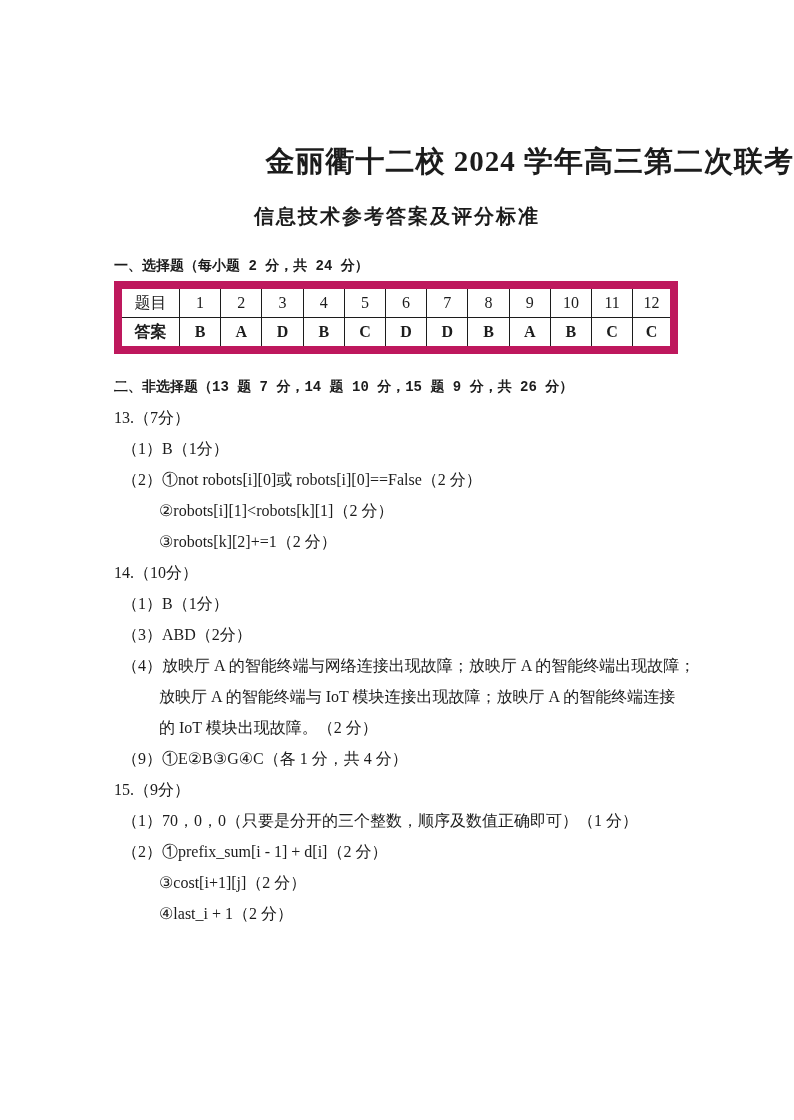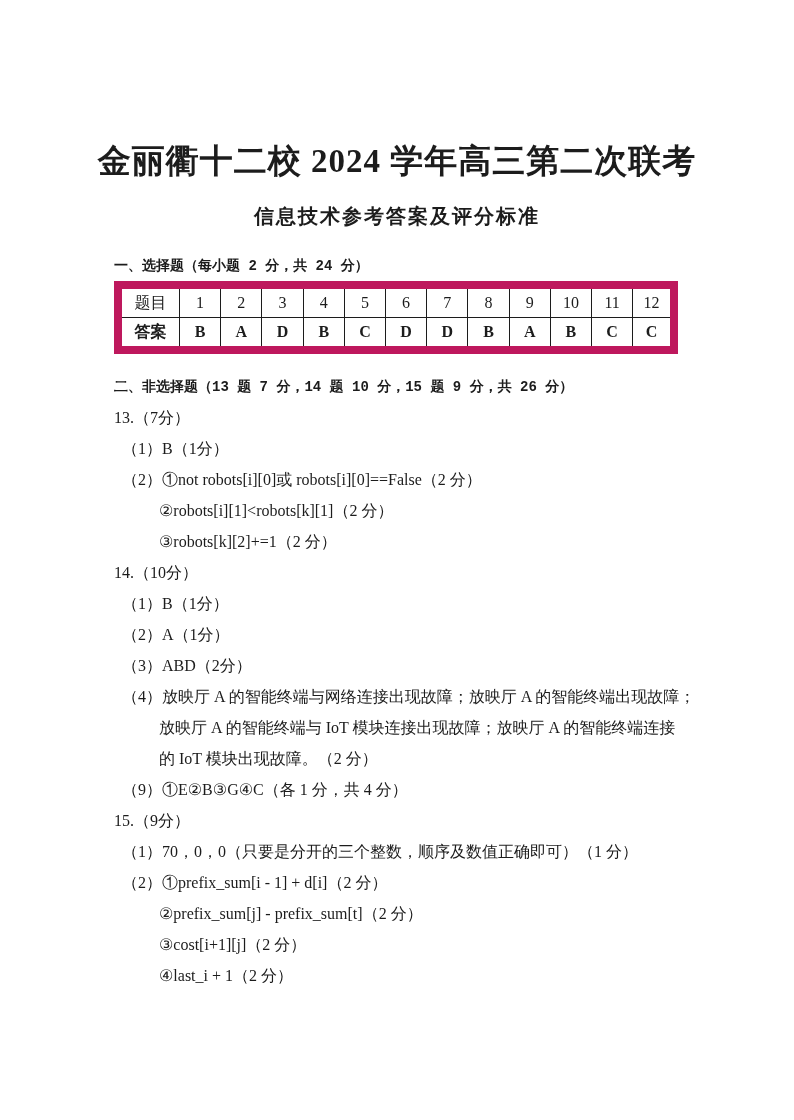--- a/index.html
+++ b/index.html
@@ -7,22 +7,22 @@
     position:relative;
     width:794px;height:1120px;
     background:#ffffff;
     color:#1c1c1c;
     font-family:"Liberation Serif","DejaVu Serif",serif;
     overflow:hidden;
   }
   .title{
     margin:0;
     padding-top:143px;
-    text-align:center;
-    font-size:33px;
+    text-align:right;
+    font-size:29px;
     font-weight:bold;
     letter-spacing:1px;
     line-height:36px;
   }
   .subtitle{
     margin:24px 0 0 0;
     text-align:center;
     font-size:20px;
     font-weight:bold;
     letter-spacing:2px;
@@ -128,30 +128,28 @@
     <div class="sec-heading second">二、非选择题（13 题 7 分，14 题 10 分，15 题 9 分，共 26 分）</div>
 
     <div class="line lines-start">13.（7分）</div>
     <div class="line ind-1">（1）B（1分）</div>
     <div class="line ind-1">（2）①not robots[i][0]或 robots[i][0]==False（2 分）</div>
     <div class="line ind-2">②robots[i][1]&lt;robots[k][1]（2 分）</div>
     <div class="line ind-2">③robots[k][2]+=1（2 分）</div>
 
     <div class="line">14.（10分）</div>
     <div class="line ind-1">（1）B（1分）</div>
-    <div class="line ind-1">（2）A（1分）</div>
     <div class="line ind-1">（3）ABD（2分）</div>
     <div class="line ind-1">（4）放映厅 A 的智能终端与网络连接出现故障；放映厅 A 的智能终端出现故障；</div>
     <div class="line ind-2">放映厅 A 的智能终端与 IoT 模块连接出现故障；放映厅 A 的智能终端连接</div>
     <div class="line ind-2">的 IoT 模块出现故障。（2 分）</div>
     <div class="line ind-1">（9）①E②B③G④C（各 1 分，共 4 分）</div>
 
     <div class="line">15.（9分）</div>
     <div class="line ind-1">（1）70，0，0（只要是分开的三个整数，顺序及数值正确即可）（1 分）</div>
     <div class="line ind-1">（2）①prefix_sum[i - 1] + d[i]（2 分）</div>
-    <div class="line ind-2">②prefix_sum[j] - prefix_sum[t]（2 分）</div>
     <div class="line ind-2">③cost[i+1][j]（2 分）</div>
     <div class="line ind-2">④last_i + 1（2 分）</div>
 
   </div>
 
 
 </div>
 
 </body></html>

